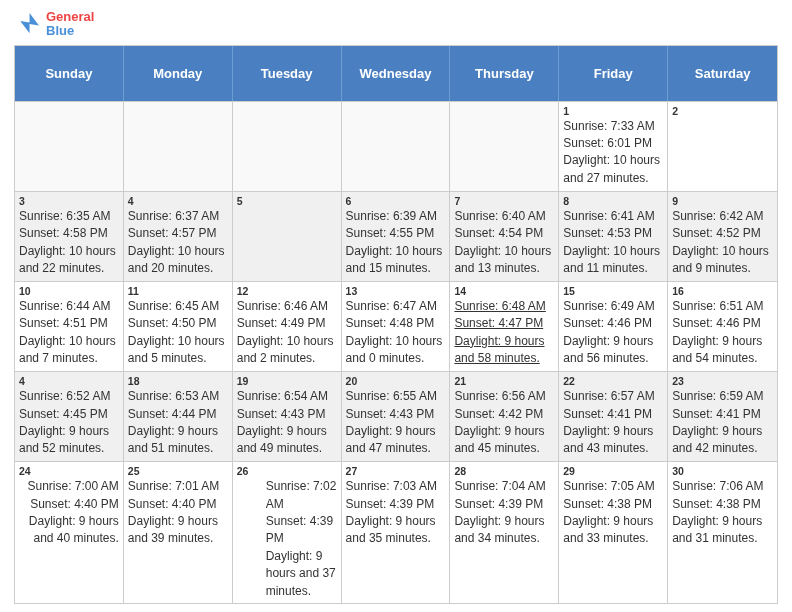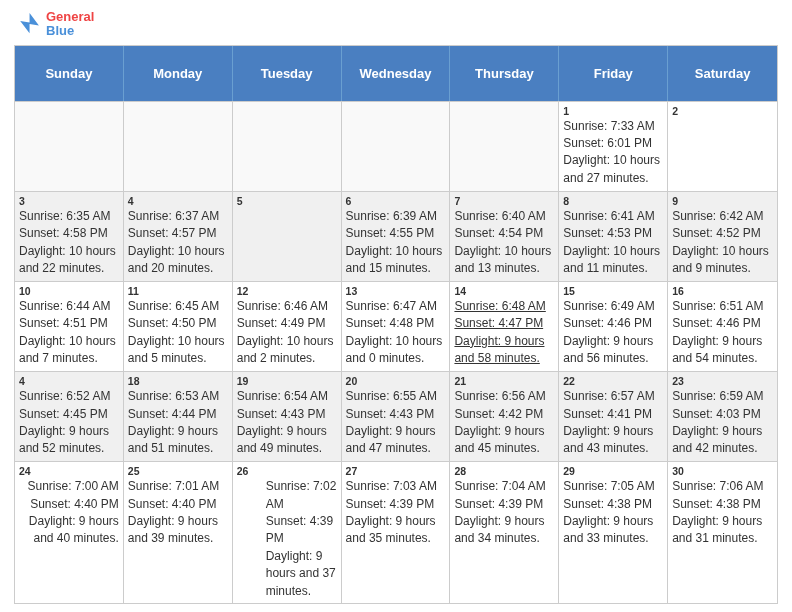--- a/index.html
+++ b/index.html
@@ -273,21 +273,21 @@
           </div>
           <div class="cal-cell shaded">
             <span class="day-num">22</span>
             <div class="cell-info" style="white-space: pre-line;">Sunrise: 6:57 AM
 Sunset: 4:41 PM
 Daylight: 9 hours and 43 minutes.</div>
           </div>
           <div class="cal-cell shaded">
             <span class="day-num">23</span>
             <div class="cell-info" style="white-space: pre-line;">Sunrise: 6:59 AM
-Sunset: 4:03 PM
+Sunset: 4:41 PM
 Daylight: 9 hours and 42 minutes.</div>
           </div>
         </div>
         <div class="cal-row">
           <div class="cal-cell">
             <span class="day-num">24</span>
             <div class="cell-info" style="white-space: pre-line; text-align: right;">Sunrise: 7:00 AM
 Sunset: 4:40 PM
 Daylight: 9 hours and 40 minutes.</div>
           </div>

